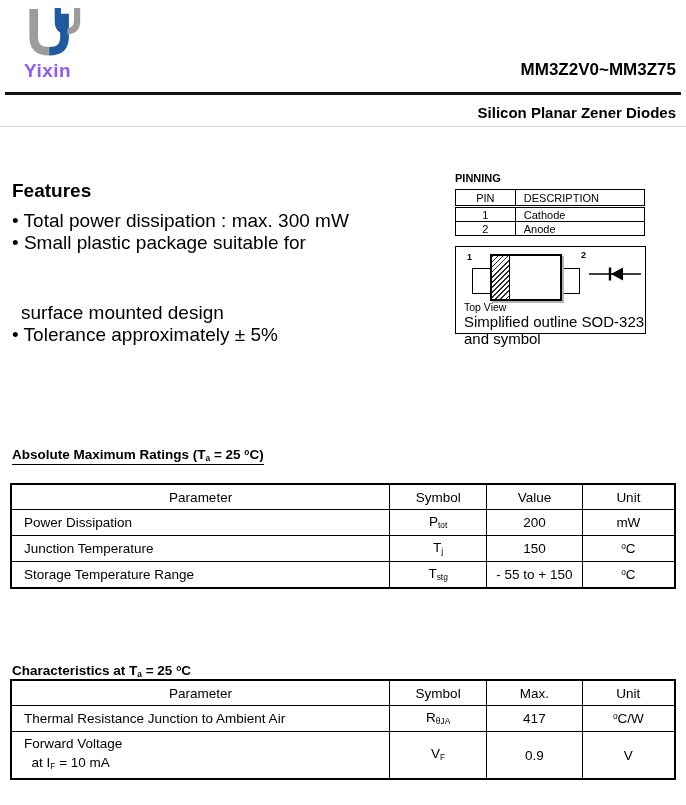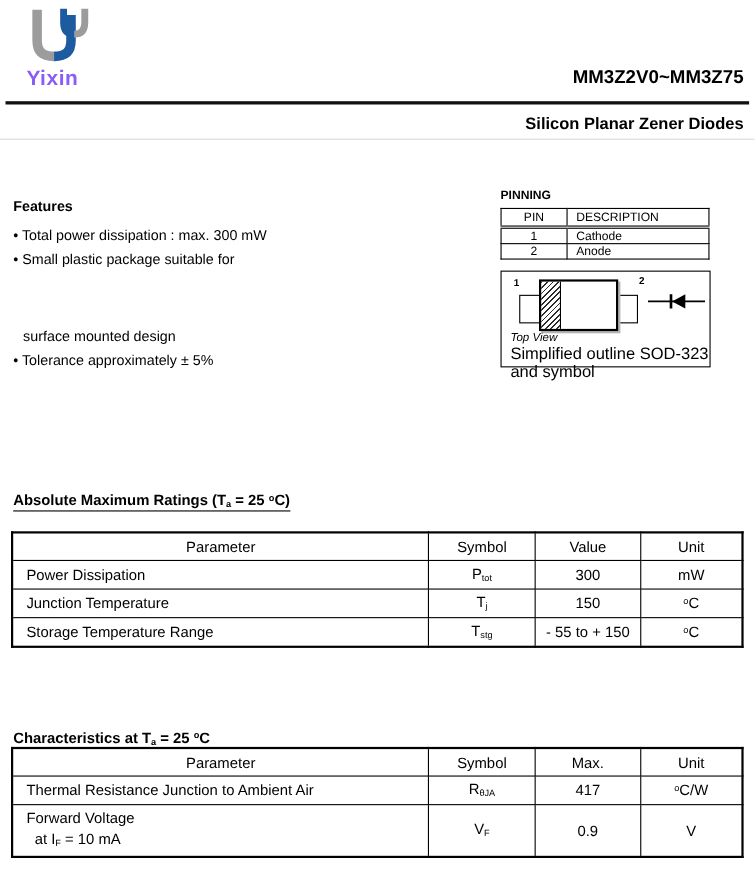--- a/index.html
+++ b/index.html
@@ -12,21 +12,21 @@
 
   
   .logo-block{position:absolute;left:24px;top:6px;width:120px;}
   .logo-text{font-size:19px;font-weight:bold;color:#8b5cf6;letter-spacing:0.5px;margin-top:-2px;}
   .part-number{position:absolute;right:10px;top:60px;font-size:17px;font-weight:bold;}
   .rule-thick{position:absolute;left:5px;right:5px;top:92px;height:3px;background:#111;}
   .subtitle{position:absolute;right:10px;top:104px;font-size:15px;font-weight:bold;}
   .rule-thin{position:absolute;left:0;right:0;top:126px;border-top:1px solid #d9d9d9;}
 
   
-  .features{position:absolute;left:12px;top:180px;width:340px;font-size:13px;}
+  .features{position:absolute;left:12px;top:180px;width:340px;font-size:19px;}
   .features-title{font-weight:bold;margin-bottom:8px;}
   .feature-line{line-height:22px;white-space:pre;}
   .feature-line.indent{padding-left:9px;margin-top:48px;}
 
   
   .pinning{position:absolute;left:455px;top:172px;width:178px;}
   .pinning-title{font-size:11px;font-weight:bold;margin-bottom:5px;}
   .pin-table{border-collapse:collapse;width:190px;font-size:11px;border:1.5px solid #000;}
   .pin-table th{font-weight:normal;border:1px solid #000;border-bottom:3px double #000;height:15px;padding:0;}
   .pin-table td{border:1px solid #000;height:13px;padding:0;}
@@ -38,21 +38,21 @@
   .pin-lead{position:absolute;width:18px;height:24px;border:1px solid #000;background:#fff;top:21px;}
   .pin-lead.left{left:16px;}
   .pin-lead.right{left:104px;}
   .pkg-body{position:absolute;left:34px;top:7px;width:68px;height:43px;border:2px solid #000;background:#fff;box-shadow:2px 2px 0 #b4b4b4;}
   .hatch{position:absolute;left:0;top:0;bottom:0;width:17px;border-right:1.5px solid #000;
     background:repeating-linear-gradient(135deg,#2a2a2a 0,#2a2a2a 1.2px,transparent 1.2px,transparent 3.6px);}
   .pin-num{position:absolute;font-size:9px;font-weight:bold;}
   .pin-num.one{left:11px;top:5px;}
   .pin-num.two{left:125px;top:3px;}
   .diode-svg{position:absolute;left:133px;top:17px;}
-  .cap1{position:absolute;left:8px;top:54px;font-size:10.5px;font-style:italic;}
+  .cap1{position:absolute;left:8px;top:54px;font-size:10.5px;}
   .cap2{position:absolute;left:8px;top:66px;font-size:15px;}
 
   
   .section-title{position:absolute;left:12px;font-size:13.5px;font-weight:bold;}
   .section-title.underlined .t{display:inline-block;border-bottom:1.6px solid #000;padding-bottom:1px;}
   #abs-title{top:447px;}
   #char-title{top:663px;}
   .spec-table{position:absolute;left:10px;width:666px;border-collapse:collapse;font-size:13.5px;border:2px solid #000;}
   #abs-table{top:483px;}
   #char-table{top:679px;}
@@ -141,21 +141,21 @@
   <tbody>
       <tr>
     <th>Parameter</th>
     <th>Symbol</th>
     <th>Value</th>
     <th>Unit</th>
   </tr>
   <tr>
     <td class="param">Power Dissipation</td>
     <td>P<sub>tot</sub></td>
-    <td>300</td>
+    <td>200</td>
     <td>mW</td>
   </tr>
   <tr>
     <td class="param">Junction Temperature</td>
     <td>T<sub>j</sub></td>
     <td>150</td>
     <td><sup>o</sup>C</td>
   </tr>
   <tr>
     <td class="param">Storage Temperature Range</td>

